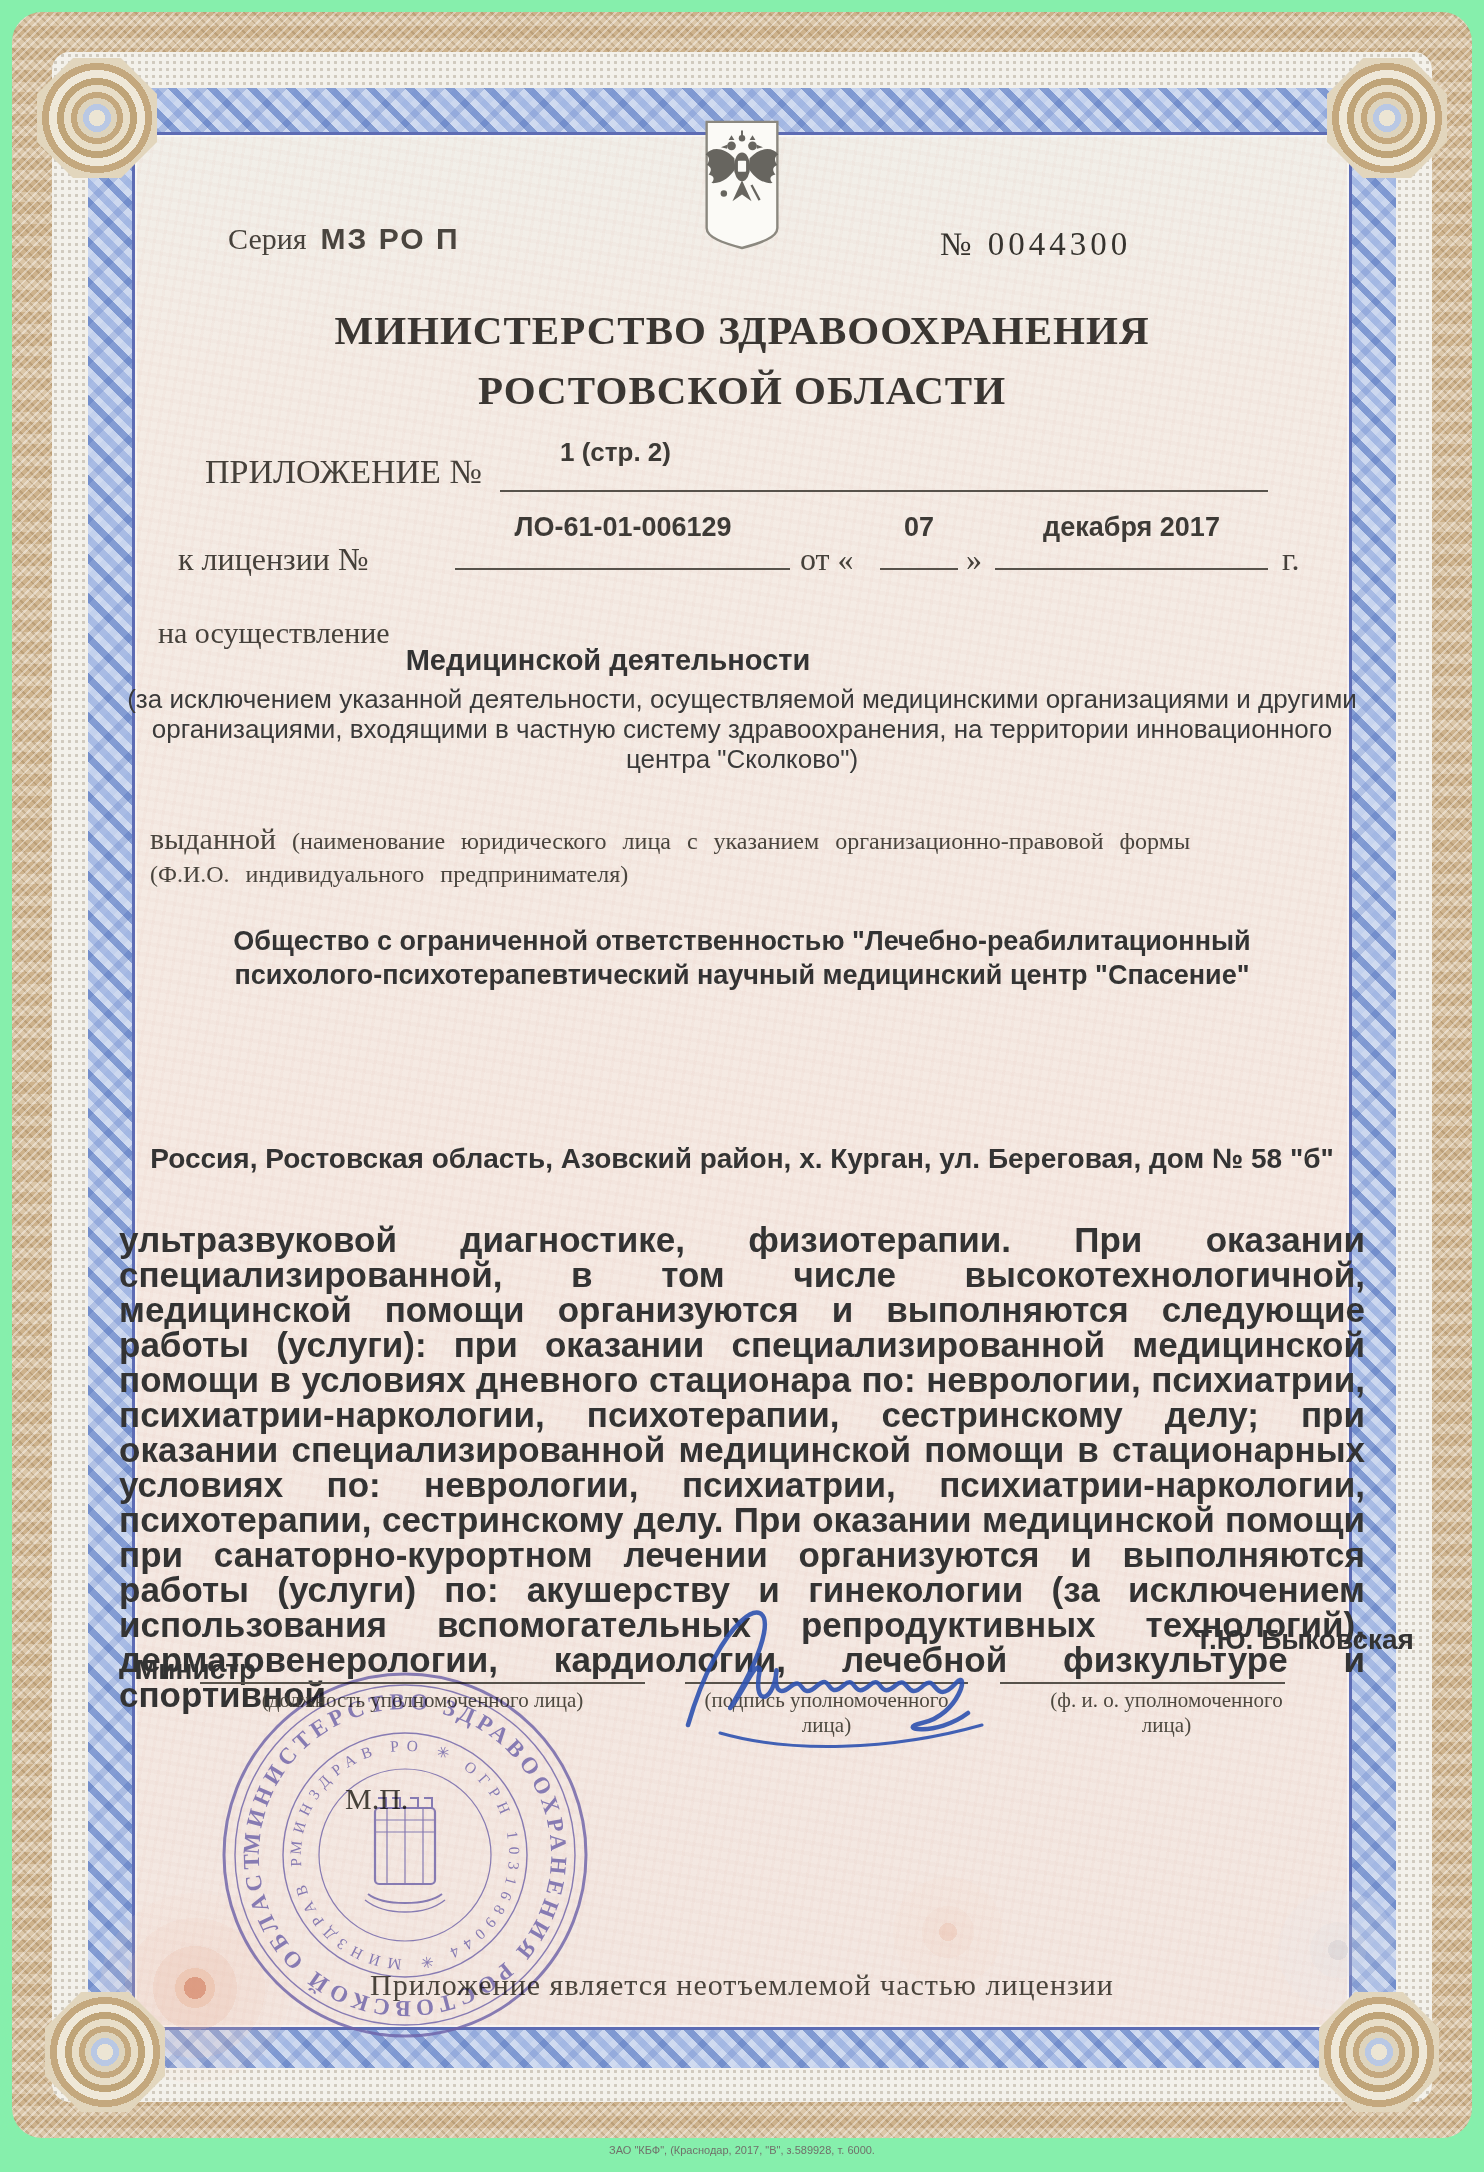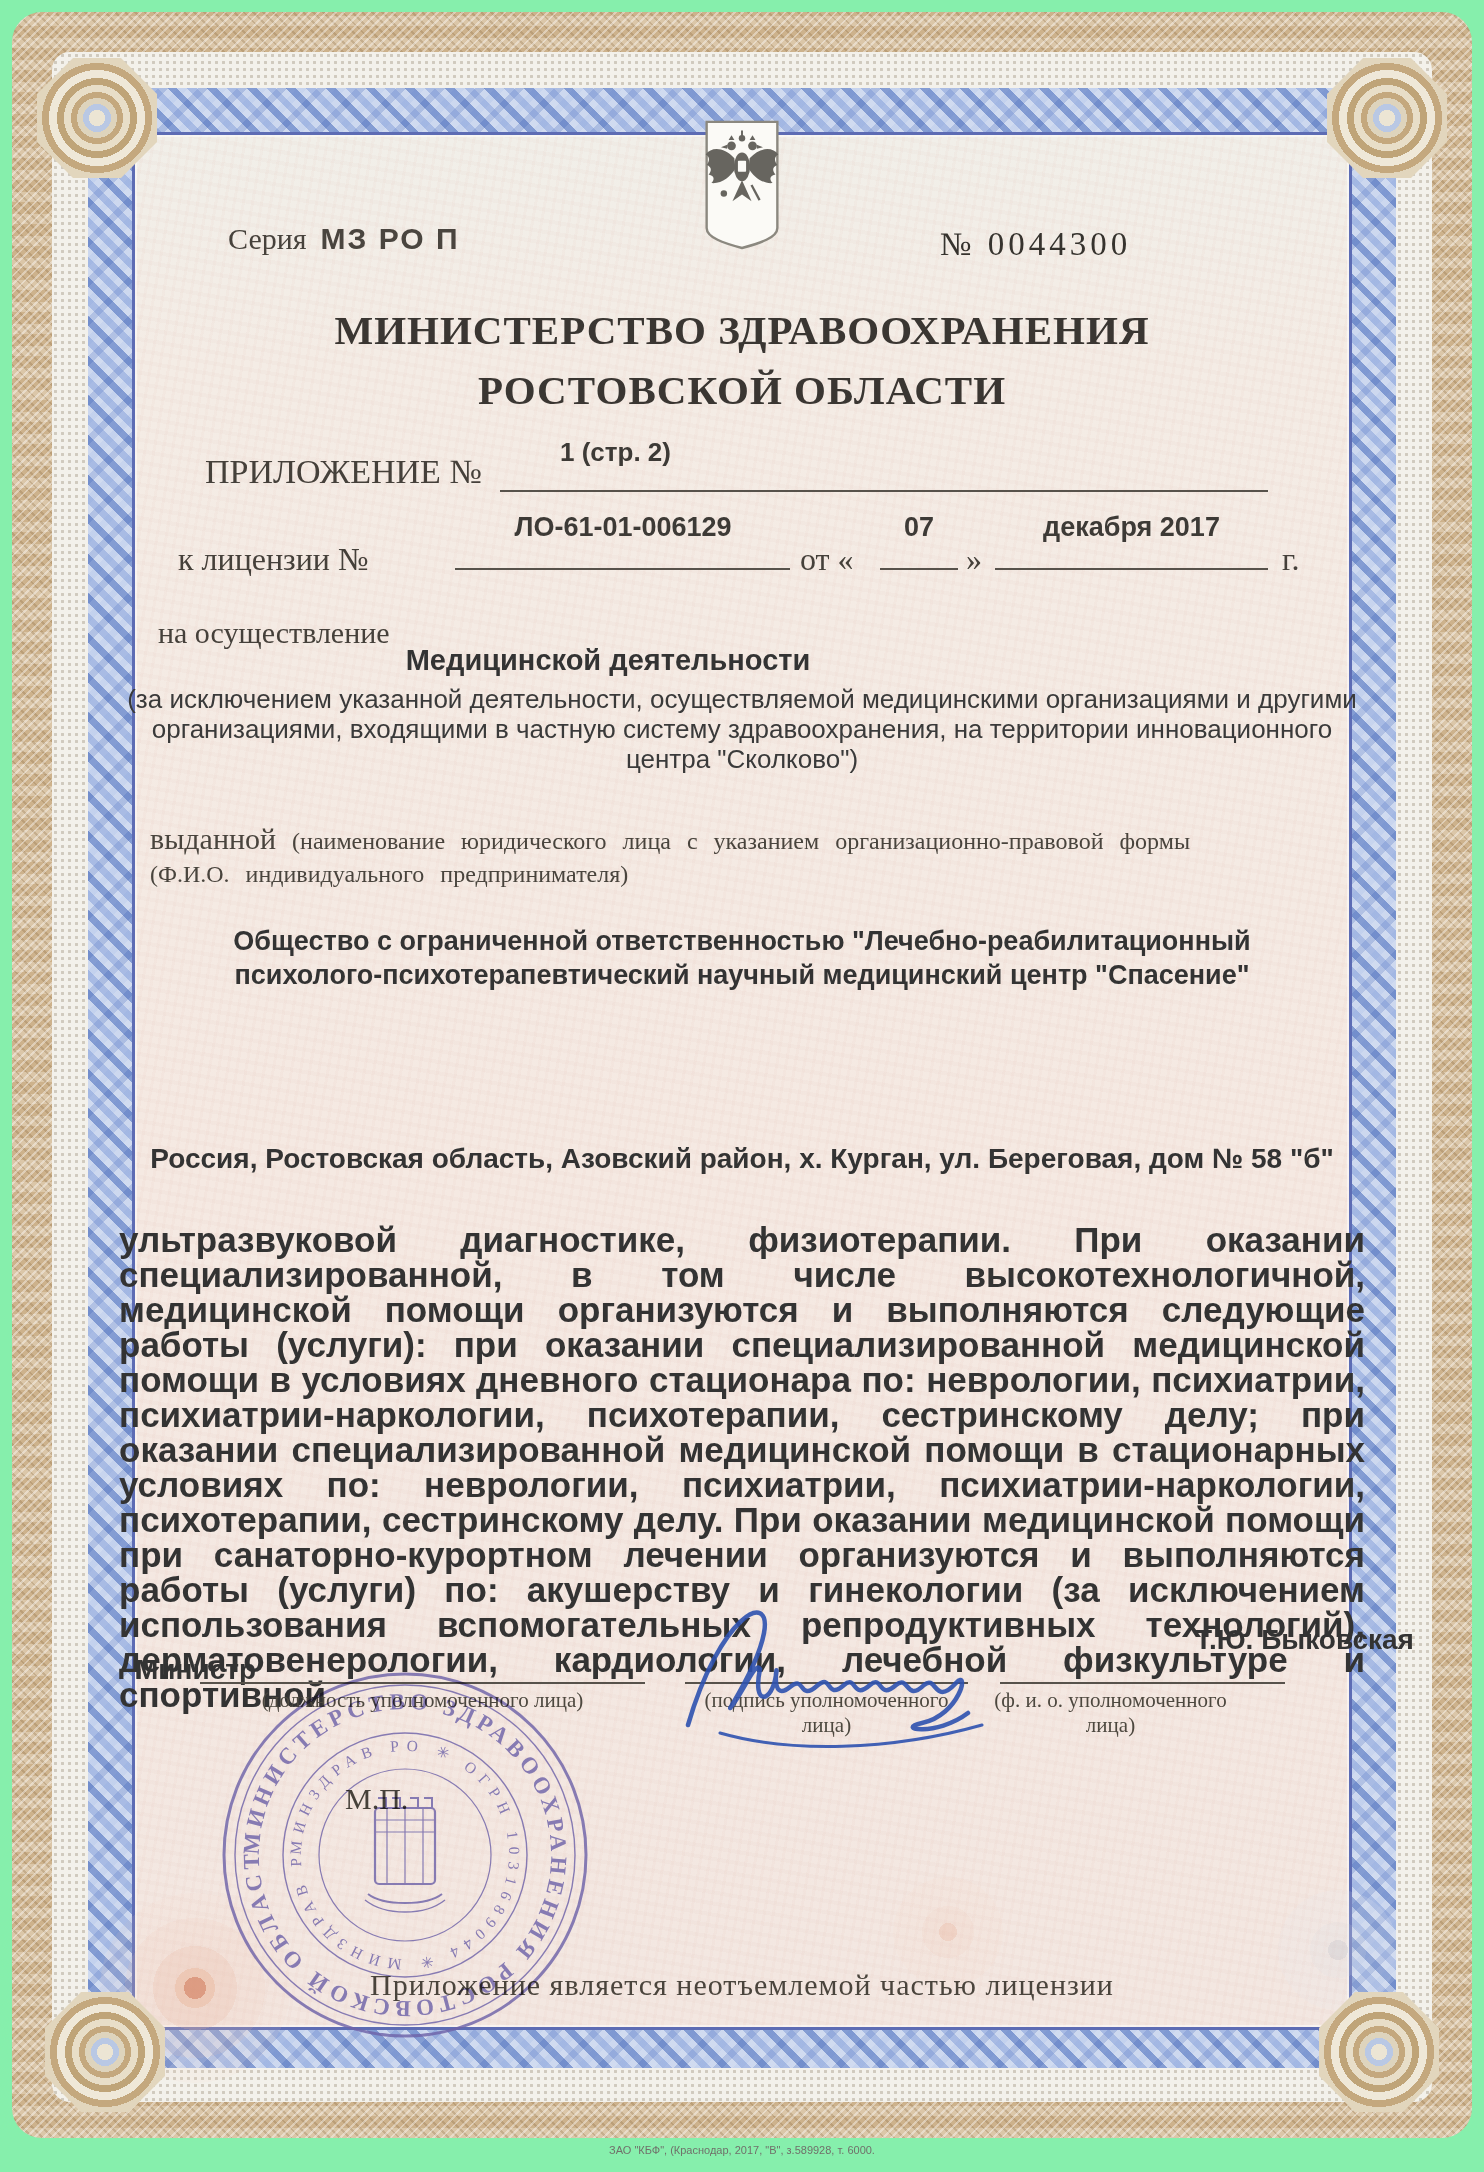--- a/index.html
+++ b/index.html
@@ -78,21 +78,21 @@
              text-align:justify;word-spacing:6px;}
   .addr-value{left:112px;top:1143px;width:1260px;text-align:center;font-size:28px;font-weight:700;
               font-family:"Liberation Sans",sans-serif;color:#333;}
   .works{left:119px;top:1222px;width:1246px;font-size:35px;line-height:35px;font-weight:700;
          font-family:"Liberation Sans",sans-serif;color:#333;text-align:justify;}
   .sig-pos{left:135px;top:1626px;font-size:28px;font-weight:700;font-family:"Liberation Sans",sans-serif;color:#333;margin-top:28px;}
   .sig-name{left:1195px;top:1624px;font-size:28px;font-weight:700;font-family:"Liberation Sans",sans-serif;color:#333;}
   .sig-line{position:absolute;height:0;border-bottom:2px solid #57524b;top:1682px;}
   .sig-line.l1{left:200px;width:445px;} .sig-line.l2{left:685px;width:283px;} .sig-line.l3{left:1000px;width:285px;}
   .sig-cap{position:absolute;top:1688px;font-size:21px;color:#4d483f;text-align:center;}
-  .sig-cap.c1{left:200px;width:445px;} .sig-cap.c2{left:685px;width:283px;} .sig-cap.c3{left:968px;width:285px;}
+  .sig-cap.c1{left:200px;width:445px;} .sig-cap.c2{left:685px;width:283px;} .sig-cap.c3{left:1024px;width:285px;}
   .mp{left:345px;top:1782px;font-size:30px;color:#46413a;z-index:6;}
   .signature-svg{left:660px;top:1575px;width:380px;height:210px;z-index:6;}
   .stamp{left:218px;top:1668px;width:374px;height:374px;z-index:7;opacity:.82;mix-blend-mode:multiply;}
   .bottom-note{left:0;top:1968px;width:1484px;text-align:center;font-size:30px;color:#4a443c;letter-spacing:1px;}
   .print-info{left:0;top:2144px;width:1484px;text-align:center;font-size:11px;color:#70706a;
               font-family:"Liberation Sans",sans-serif;}
 </style>
 </head>
 <body>
 

